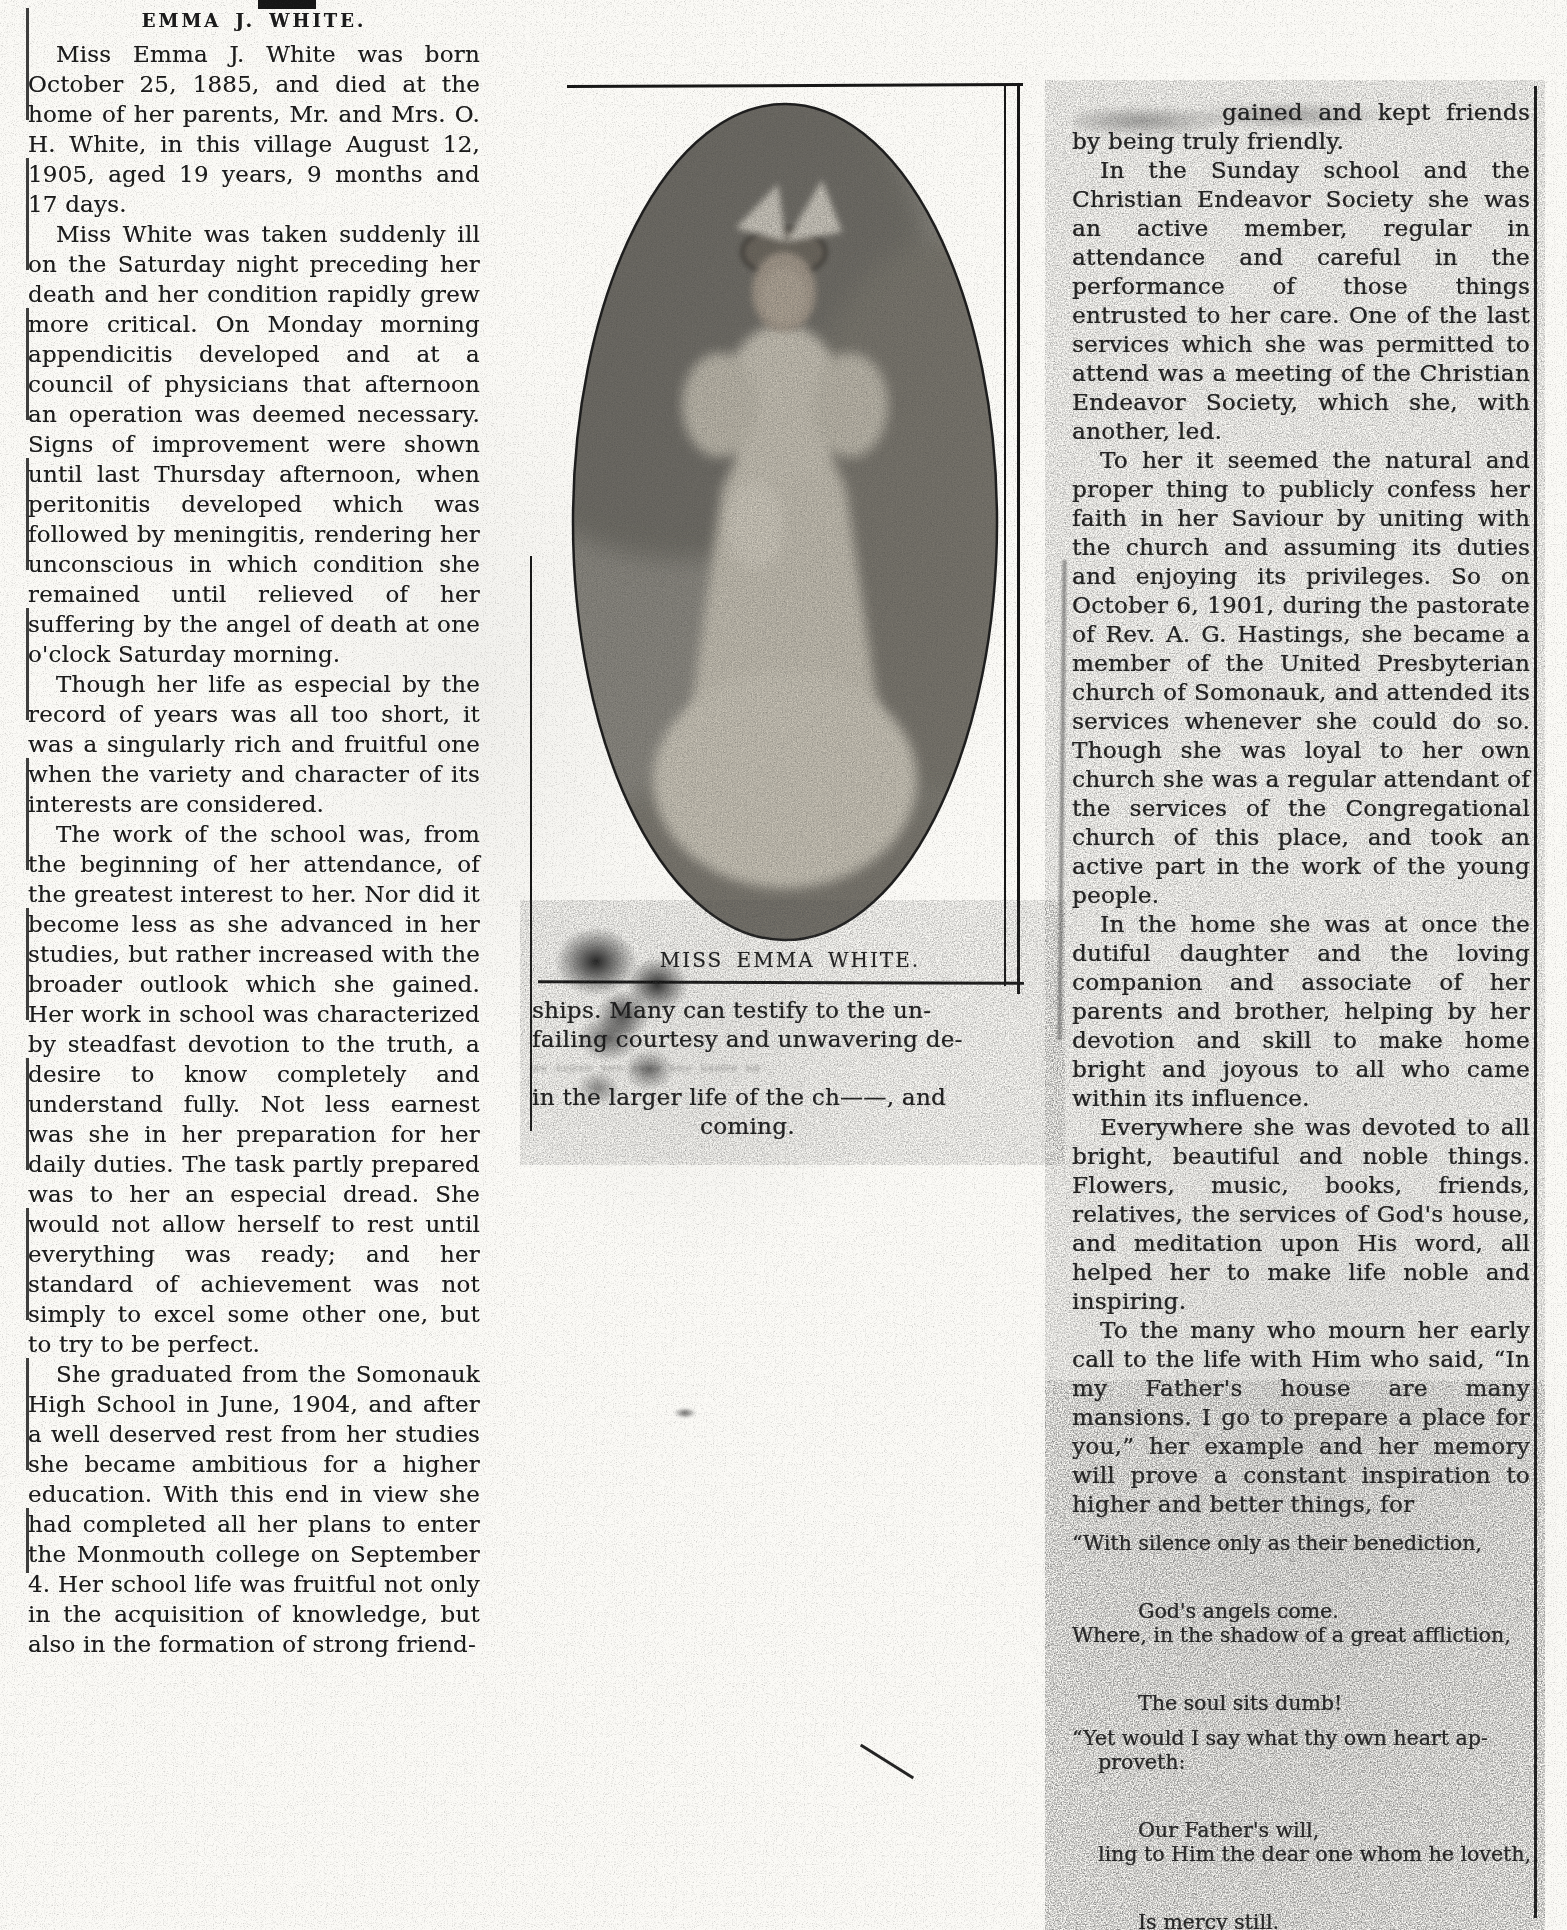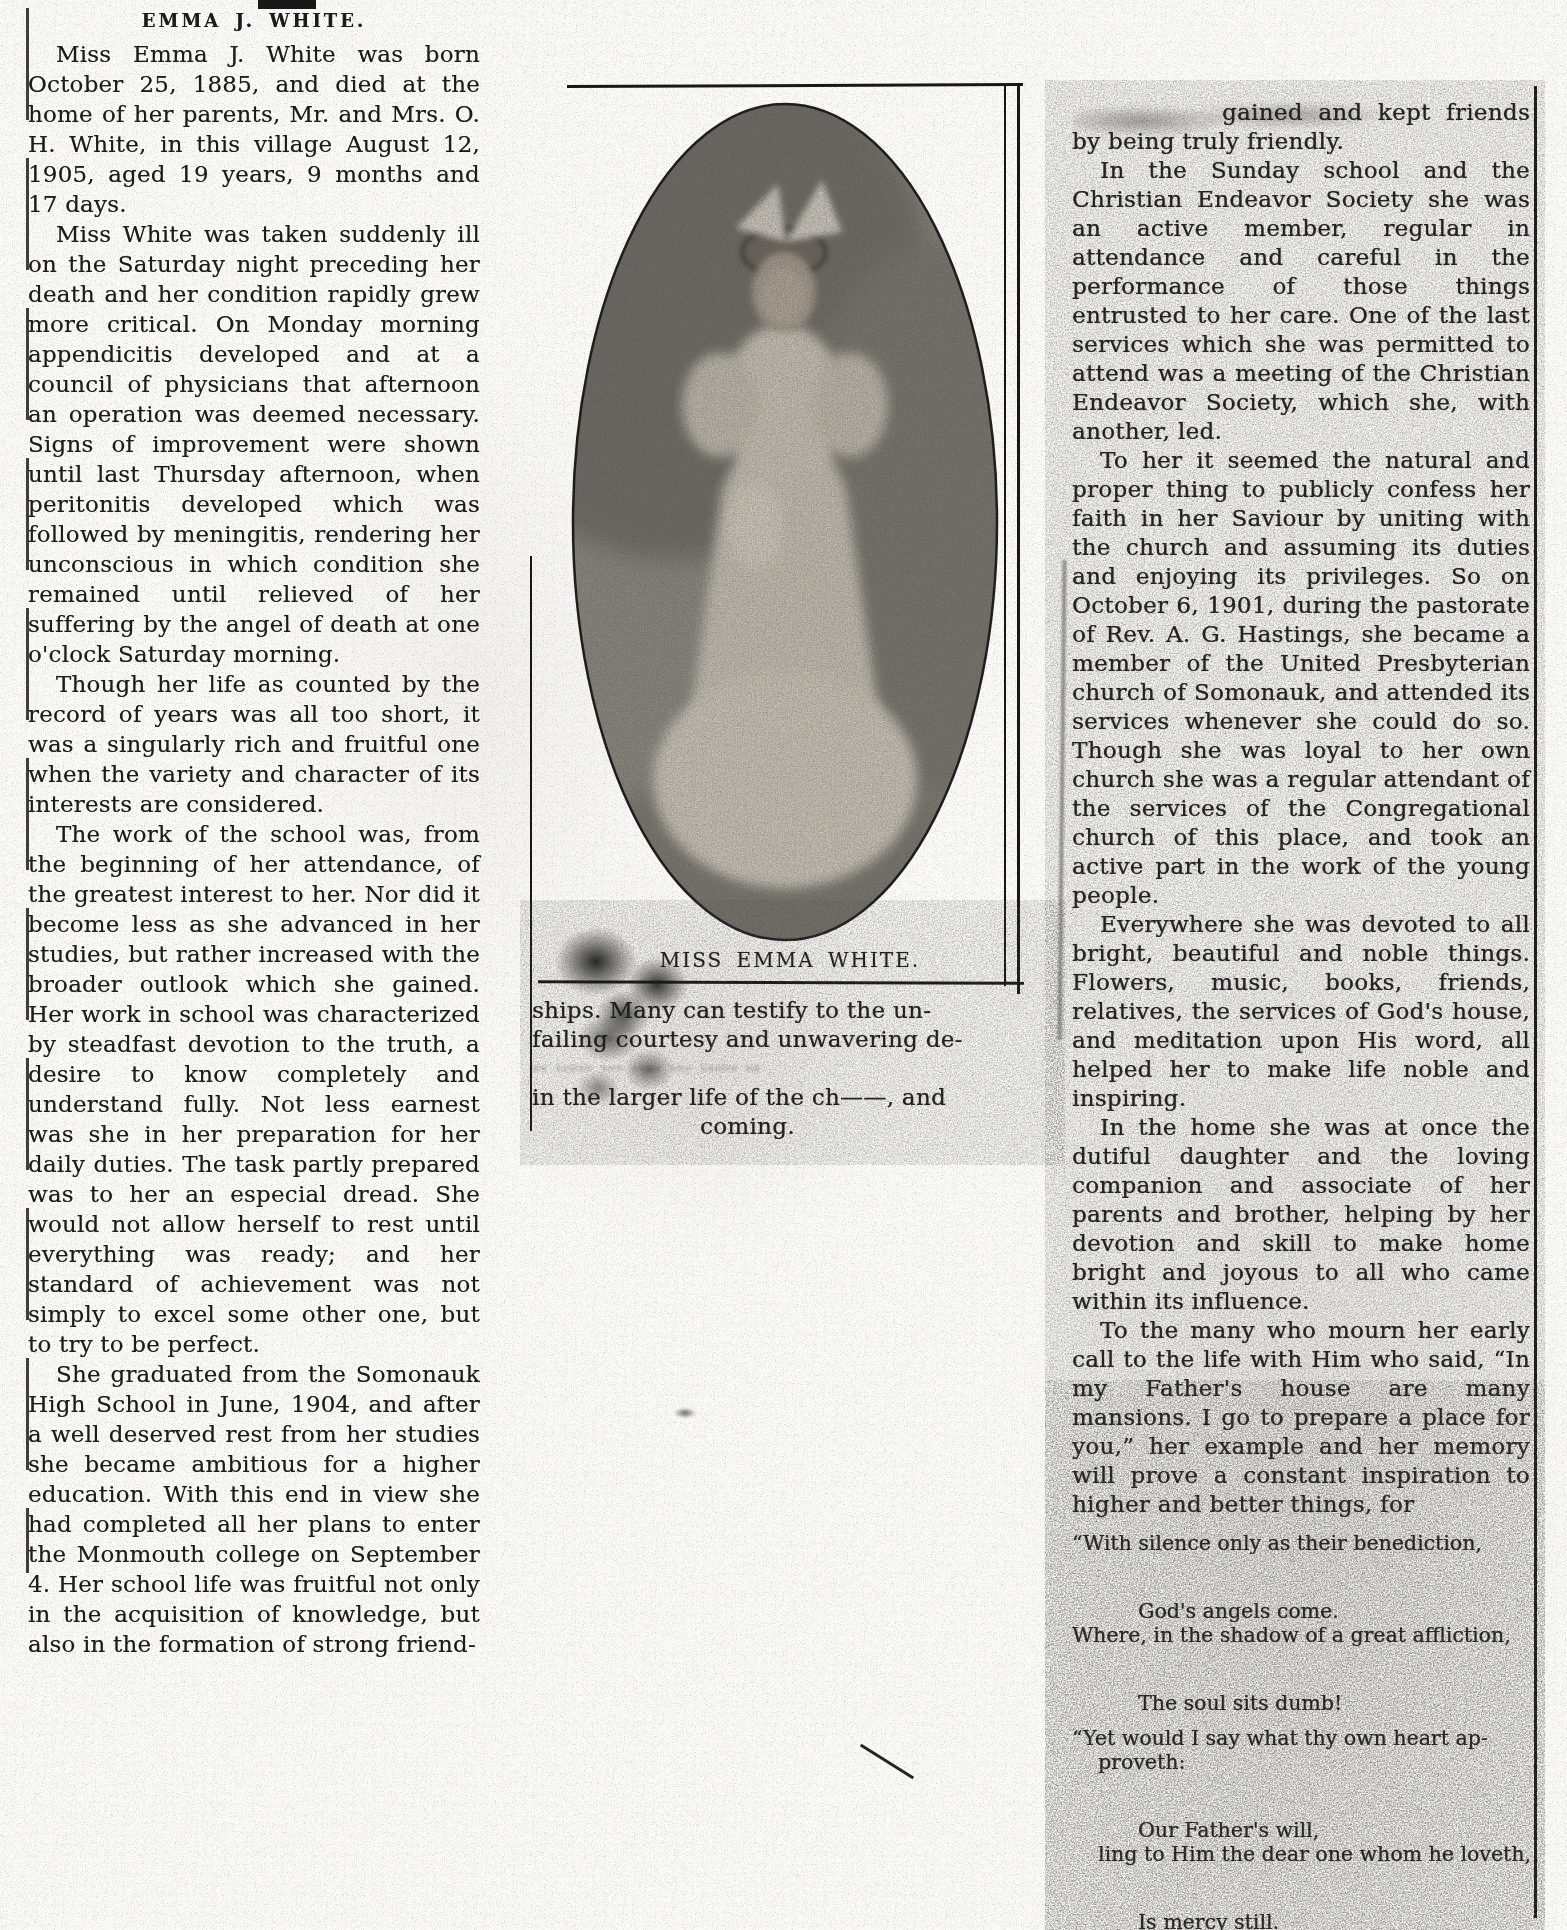--- a/index.html
+++ b/index.html
@@ -80,21 +80,21 @@
   <div class="vrule rule-frame-right-a"></div>
   <div class="vrule rule-frame-right-b"></div>
   <div class="vrule rule-frame-left"></div>
   <div class="vrule rule-right-col"></div>
 
   <div class="col-left">
     <div class="head">EMMA J. WHITE.</div>
     <div>
         <p>Miss Emma J. White was born October 25, 1885, and died at the home of her parents, Mr. and Mrs. O. H. White, in this village August 12, 1905, aged 19 years, 9 months and 17 days.</p>
         <p>Miss White was taken suddenly ill on the Saturday night preceding her death and her condition rapidly grew more critical.  On Monday morning appendicitis developed and at a council of physicians that afternoon an operation was deemed necessary.  Signs of improvement were shown until last Thursday afternoon, when peritonitis developed which was followed by meningitis, rendering her unconscious in which condition she remained until relieved of her suffering by the angel of death at one o'clock Saturday morning.</p>
-        <p>Though her life as counted by the record of years was all too short, it was a singularly rich and fruitful one when the variety and character of its interests are considered.</p>
+        <p>Though her life as especial by the record of years was all too short, it was a singularly rich and fruitful one when the variety and character of its interests are considered.</p>
         <p>The work of the school was, from the beginning of her attendance, of the greatest interest to her.  Nor did it become less as she advanced in her studies, but rather increased with the broader outlook which she gained. Her work in school was characterized by steadfast devotion to the truth, a desire to know completely and understand fully.  Not less earnest was she in her preparation for her daily duties. The task partly prepared was to her an especial dread.  She would not allow herself to rest until everything was ready; and her standard of achievement was not simply to excel some other one, but to try to be perfect.</p>
         <p>She graduated from the Somonauk High School in June, 1904, and after a well deserved rest from her studies she became ambitious for a higher education.  With this end in view she had completed all her plans to enter the Monmouth college on September 4. Her school life was fruitful not only in the acquisition of knowledge, but also in the formation of strong friend-</p>
       </div>
   </div>
 
   <div class="portrait-box">
     <svg width="430" height="845" viewBox="0 0 430 845">
       <defs>
         <clipPath id="ovalClip">
             <ellipse cx="215" cy="422" rx="212" ry="418"></ellipse>
@@ -145,22 +145,22 @@
       <p class="smudge-line">·· ····· ··· ···· ··· ····· ··</p>
       <p>in the larger life of the ch——, and</p>
       <p class="center-line">coming.</p>
     </div>
 
   <div class="col-right">
     <div>
         <p class="cont">gained and kept friends by being truly friendly.</p>
         <p>In the Sunday school and the Christian Endeavor Society she was an active member, regular in attendance and careful in the performance of those things entrusted to her care. One of the last services which she was permitted to attend was a meeting of the Christian Endeavor Society, which she, with another, led.</p>
         <p>To her it seemed the natural and proper thing to publicly confess her faith in her Saviour by uniting with the church and assuming its duties and enjoying its privileges.  So on October 6, 1901, during the pastorate of Rev. A. G. Hastings, she became a member of the United Presbyterian church of Somonauk, and attended its services whenever she could do so. Though she was loyal to her own church she was a regular attendant of the services of the Congregational church of this place, and took an active part in the work of the young people.</p>
+        <p>In the home she was at once the dutiful daughter and the loving companion and associate of her parents and brother, helping by her devotion and skill to make home bright and joyous to all who came within its influence.</p>
         <p>Everywhere she was devoted to all bright, beautiful and noble things. Flowers, music, books, friends, relatives, the services of God's house, and meditation upon His word, all helped her to make life noble and inspiring.</p>
-        <p>In the home she was at once the dutiful daughter and the loving companion and associate of her parents and brother, helping by her devotion and skill to make home bright and joyous to all who came within its influence.</p>
         <p>To the many who mourn her early call to the life with Him who said, “In my Father's house are many mansions. I go to prepare a place for you,” her example and her memory will prove a constant inspiration to higher and better things, for</p>
       </div>
     <div class="poem">
         <div class="ind-0">“With silence only as their benediction,</div>
         <div class="ind-2">God's angels come.</div>
         <div class="ind-0">Where, in the shadow of a great affliction,</div>
         <div class="ind-2">The soul sits dumb!</div>
         <div class="ind-0 gap">“Yet would I say what thy own heart ap-</div>
         <div class="ind-1">proveth:</div>
         <div class="ind-2">Our Father's will,</div>

